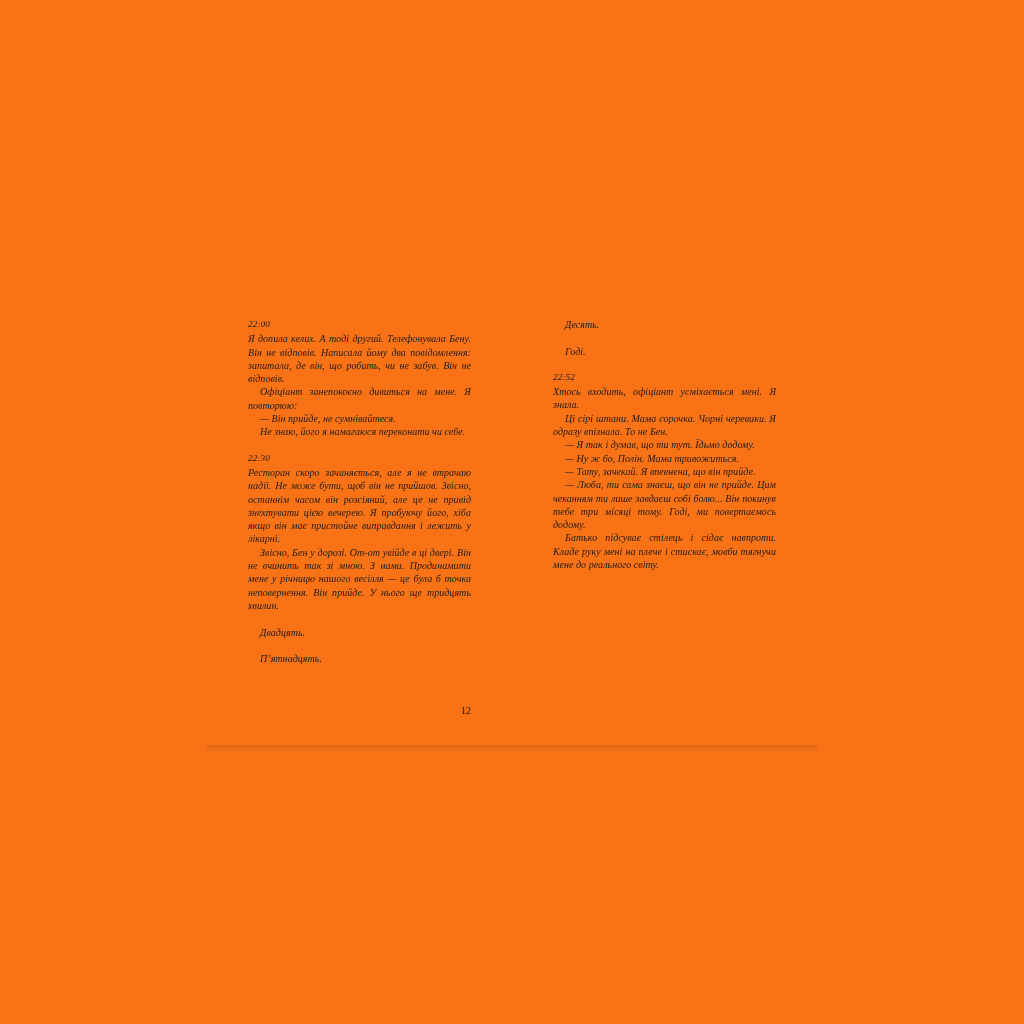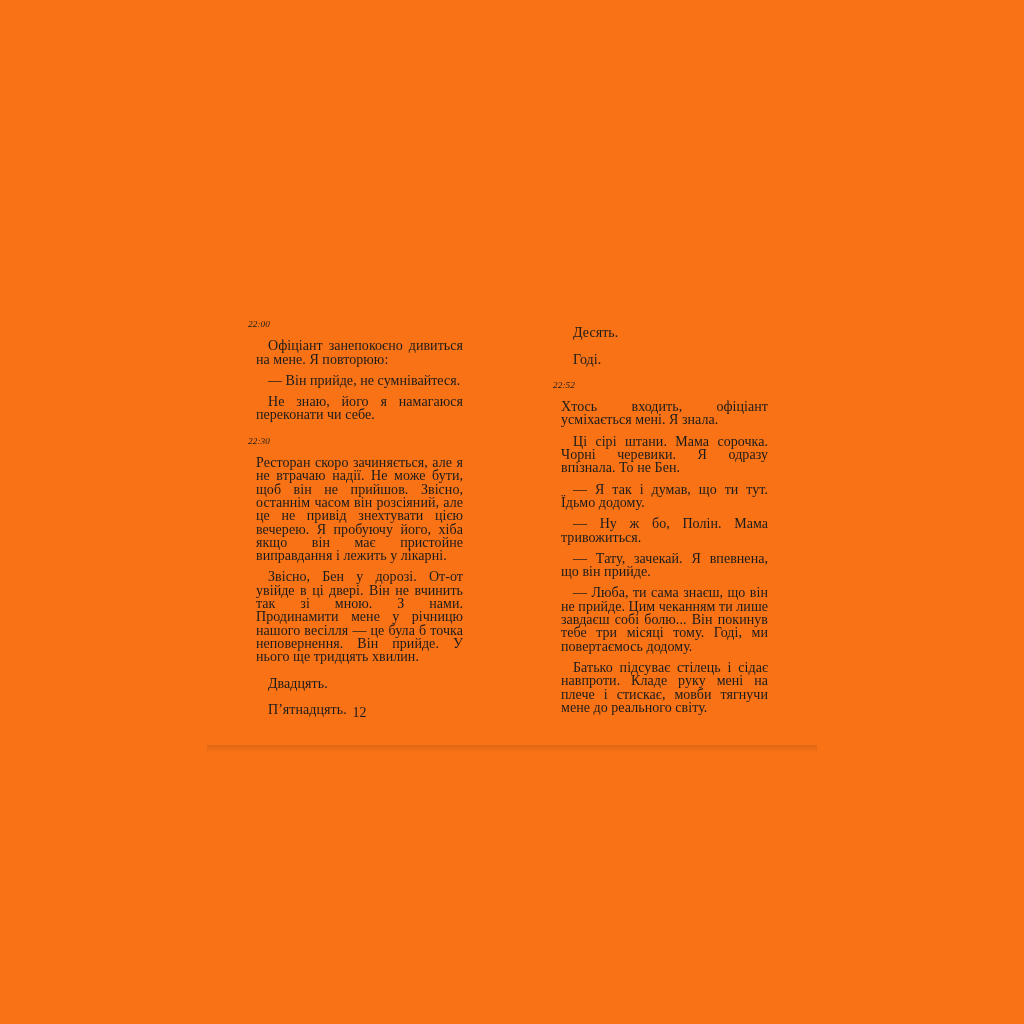--- a/index.html
+++ b/index.html
@@ -56,56 +56,58 @@
     font-size: 9.2px;
     line-height: 13.3px;
     margin: 0 0 1px 0;
     letter-spacing: 0.1px;
   }
   .time.gap {
     margin-top: 13px;
   }
 
   p.para {
-    margin: 8px;
-    font-size: 14px;
+    margin: 0;
+    font-size: 10px;
     line-height: 13.3px;
     text-align: justify;
     text-justify: inter-word;
     hyphens: manual;
     letter-spacing: 0.05px;
+    font-style: italic;
   }
   p.indent {
     text-indent: 12px;
   }
   p.blank-before {
     margin-top: 13.3px;
   }
 
   #folio {
     position: absolute;
     left: 248px;
     top: 705px;
     width: 223px;
-    text-align: center;
-    font-size: 14px;
+    text-align: right;
+    font-size: 10px;
     color: #1b1b1b;
   }
 </style>
 </head>
 <body>
 
 <div id="page">
 
   <div id="page-shadow"></div>
 
   <div id="spread">
 
     <div class="col col-left">
       <div class="time">22:00</div>
+      <p class="para">Я допила келих. А тоді другий. Телефонувала Бену. Він не відповів. Написала йому два повідомлення: запитала, де він, що робить, чи не забув. Він не відповів.</p>
       <p class="para indent">Офіціант занепокоєно дивиться на мене. Я повторюю:</p>
       <p class="para indent">— Він прийде, не сумнівайтеся.</p>
       <p class="para indent">Не знаю, його я намагаюся переконати чи себе.</p>
 
       <div class="time gap">22:30</div>
       <p class="para">Ресторан скоро зачиняється, але я не втрачаю надії. Не може бути, щоб він не прийшов. Звісно, останнім часом він розсіяний, але це не привід знехтувати цією вечерею. Я пробуючу його, хіба якщо він має пристойне виправдання і лежить у лікарні.</p>
       <p class="para indent">Звісно, Бен у дорозі. От-от увійде в ці двері. Він не вчинить так зі мною. З нами. Продинамити мене у річницю нашого весілля — це була б точка неповернення. Він прийде. У нього ще тридцять хвилин.</p>
       <p class="para indent blank-before">Двадцять.</p>
       <p class="para indent blank-before">П’ятнадцять.</p>
     </div>

